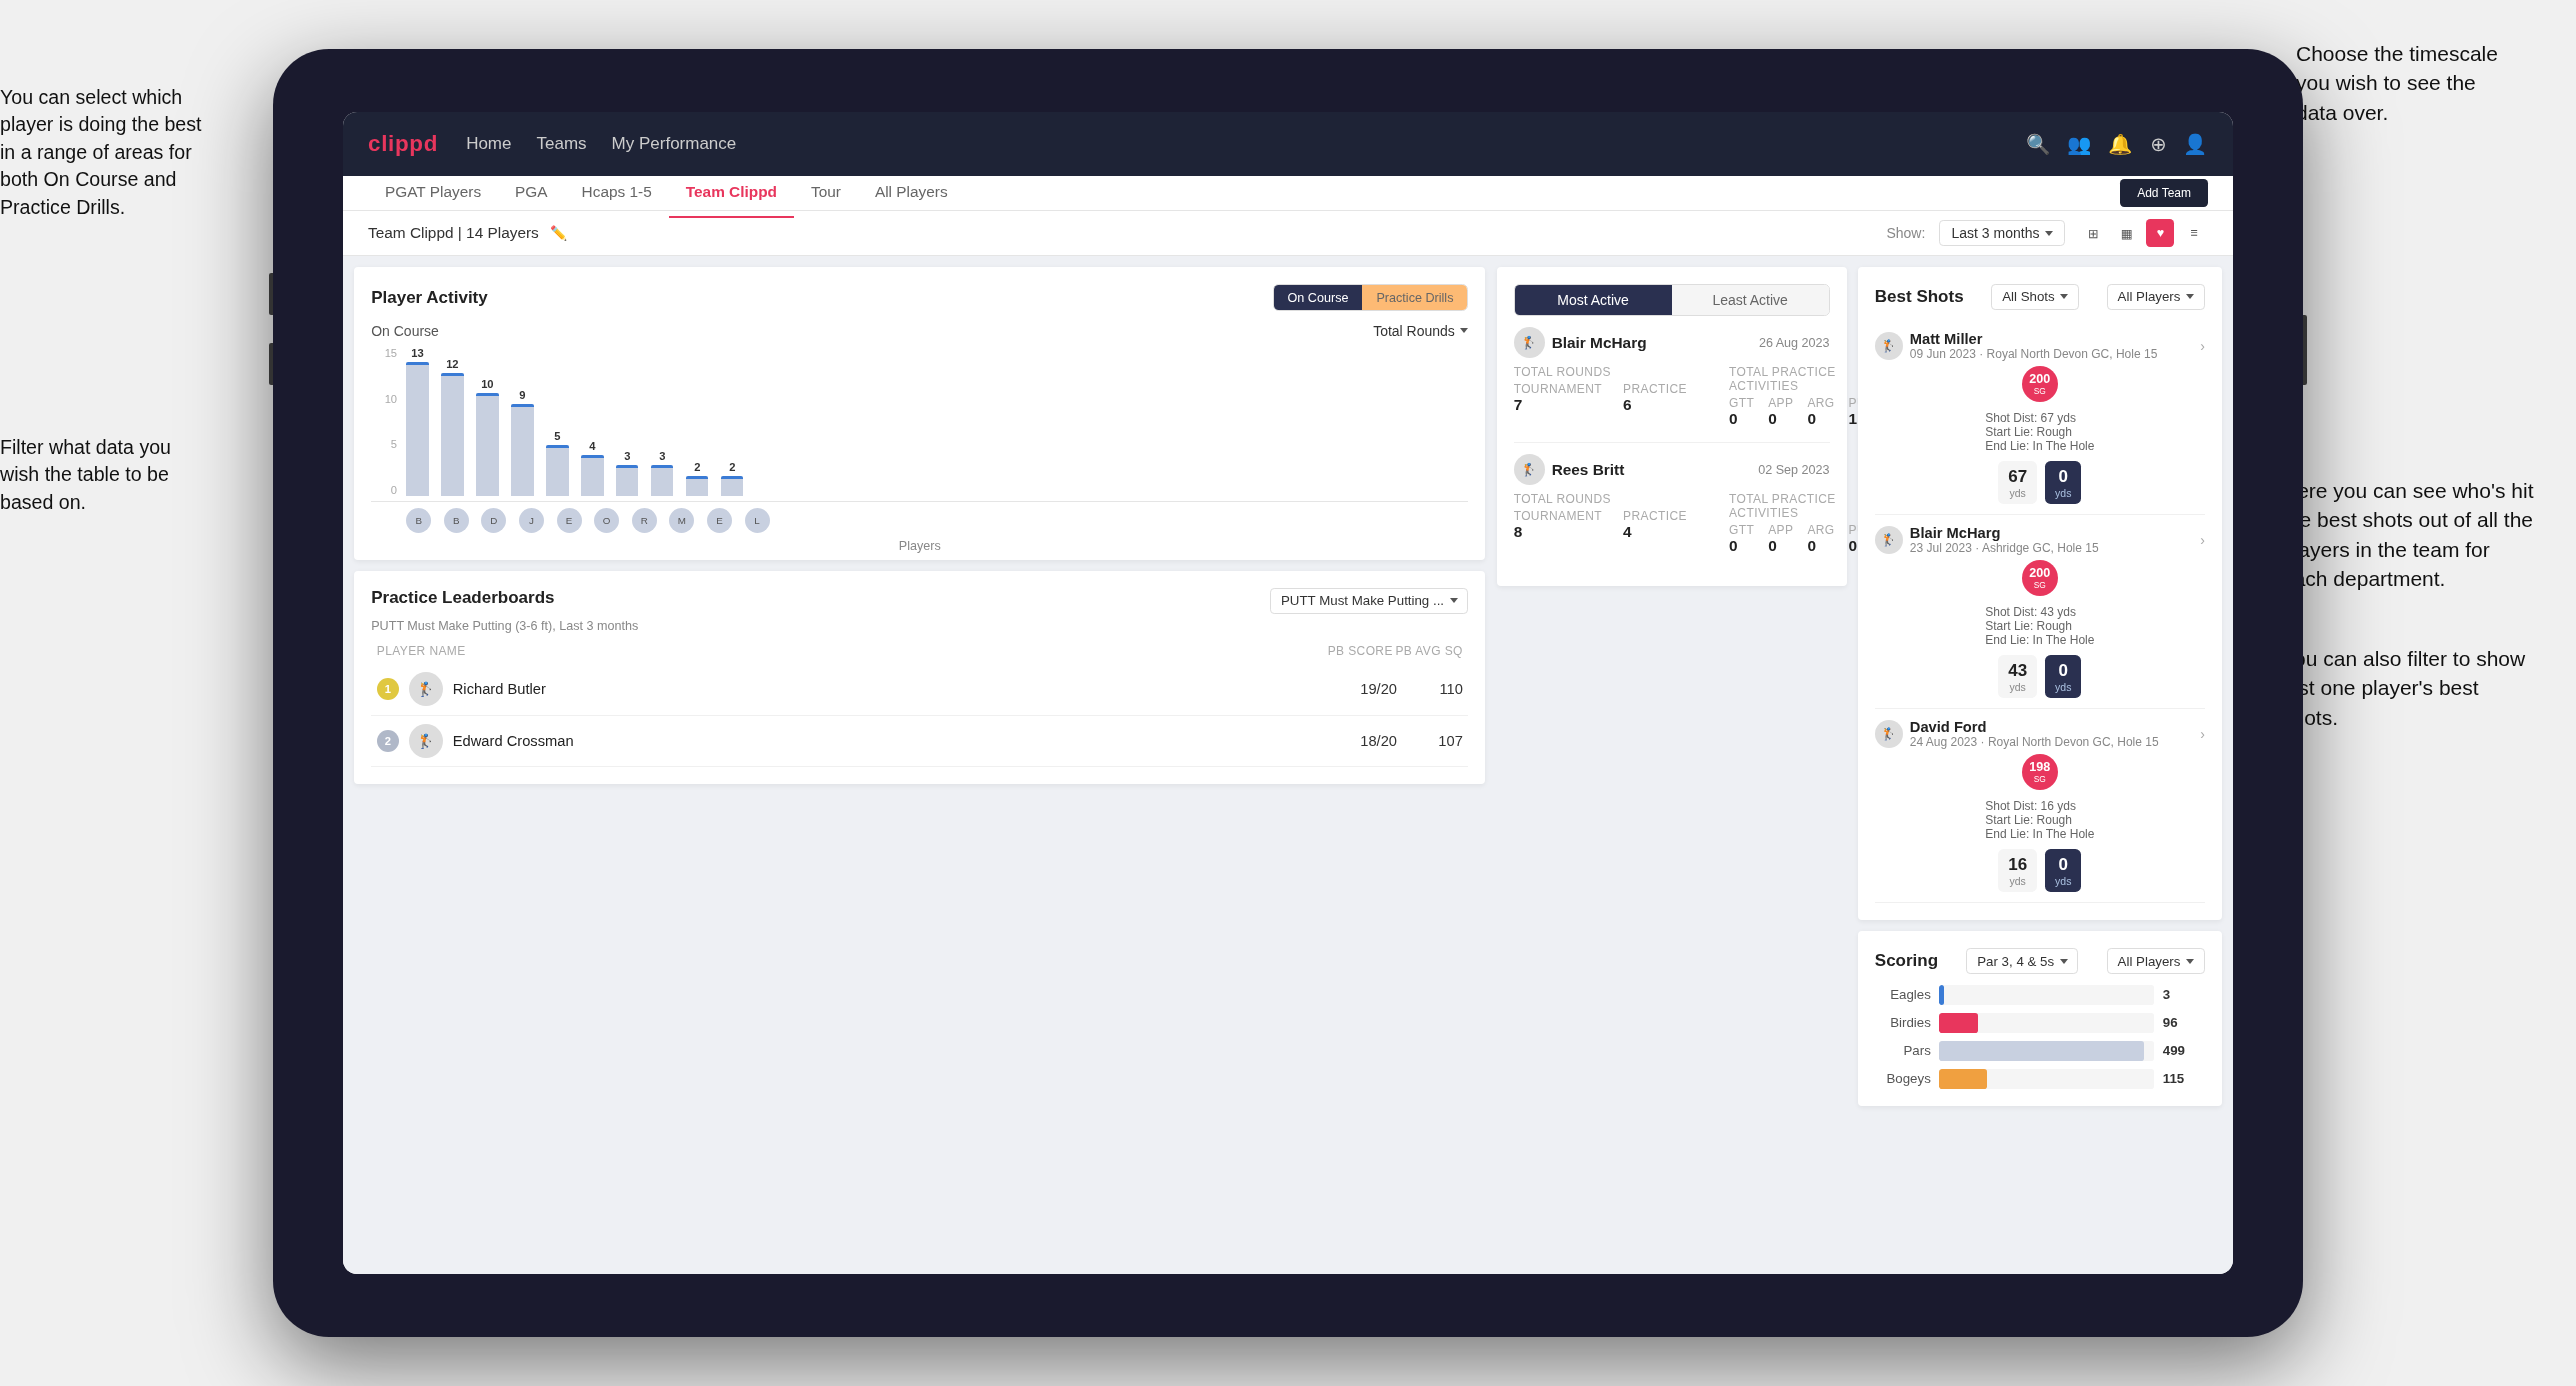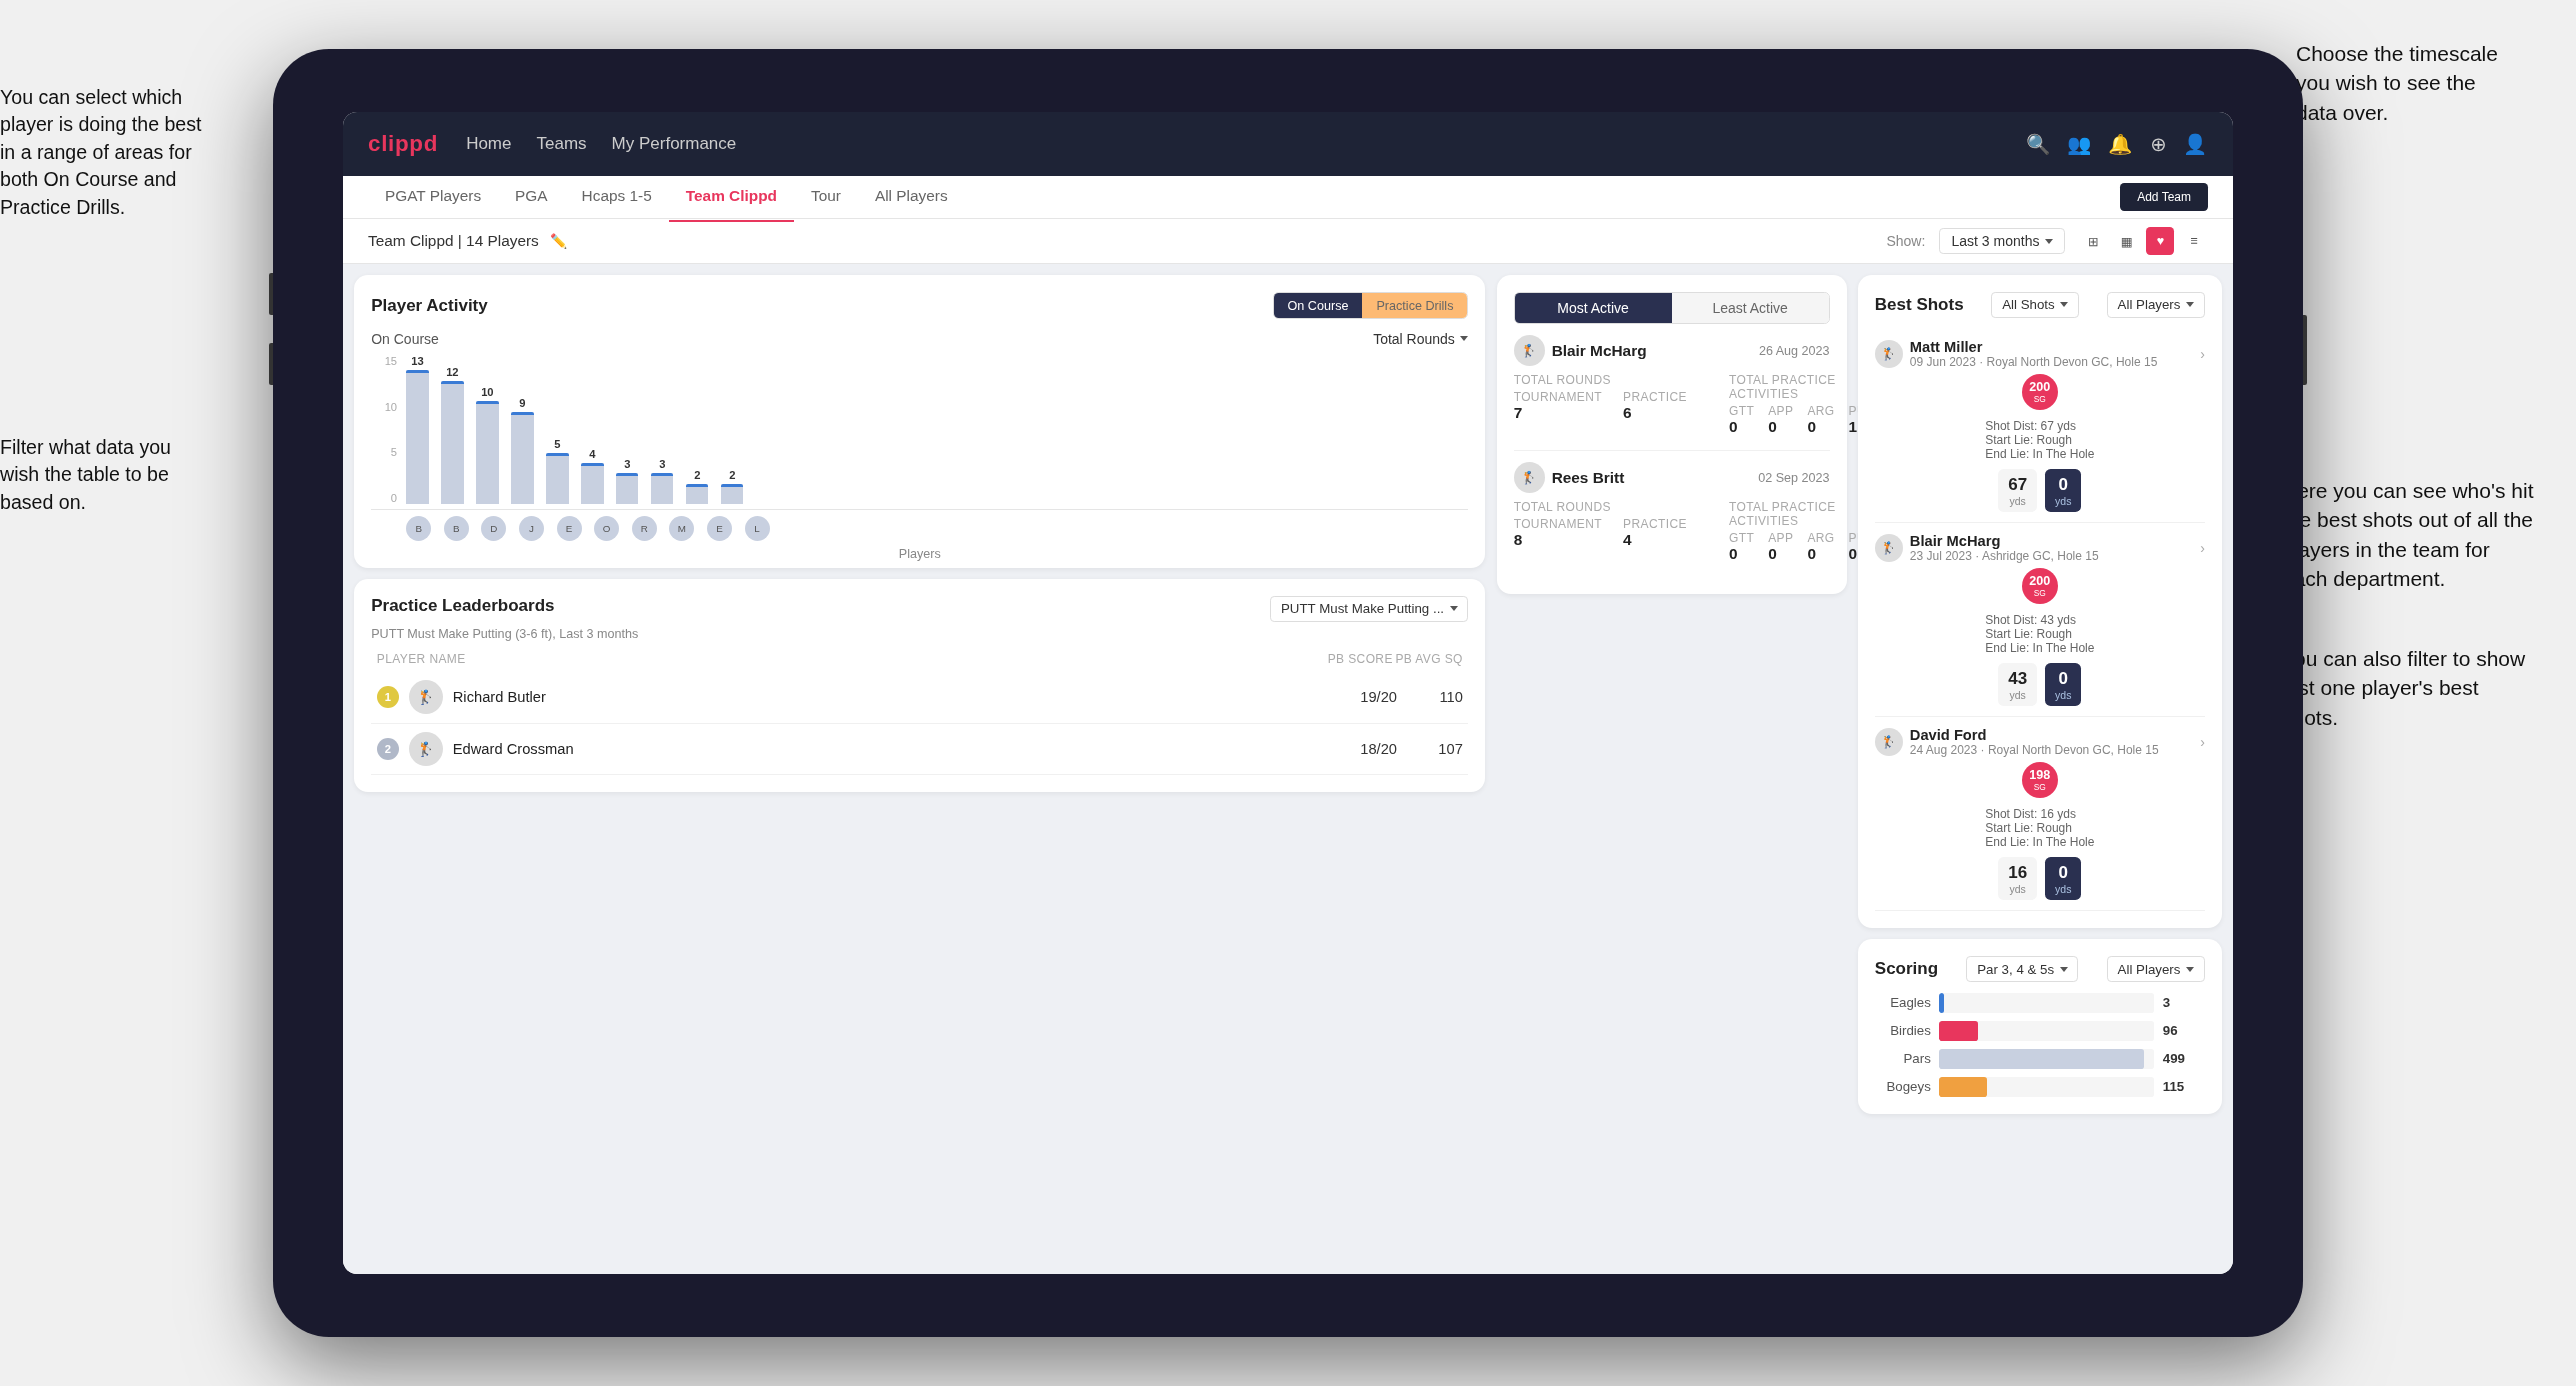--- a/index.html
+++ b/index.html
@@ -110,21 +110,21 @@
     }
     .nav-icon {
       color: #ccc;
       font-size: 19.6px;
       cursor: pointer;
     }
 
     
     .sub-nav {
       background: #fff;
-      height: 43px;
+      height: 35px;
       display: flex;
       align-items: center;
       padding: 15px 25px;
       gap: 0;
       border-bottom: 0.7px solid #e5e5e5;
       flex-shrink: 0;
       position: relative;
     }
     .sub-nav-tab {
       padding: 0 17px;
@@ -218,21 +218,21 @@
     .left-panel {
       flex: 1;
       display: flex;
       flex-direction: column;
       gap: 11.2px;
     }
 
     
     .card {
       background: #fff;
-      border-radius: 14px;
+      border-radius: 4px;
       padding: 17px;
       box-shadow: 0 1.4px 5.6px rgba(0,0,0,0.06);
     }
     .card-header {
       display: flex;
       align-items: center;
       justify-content: space-between;
       margin-bottom: 11.2px;
     }
     .card-title {

